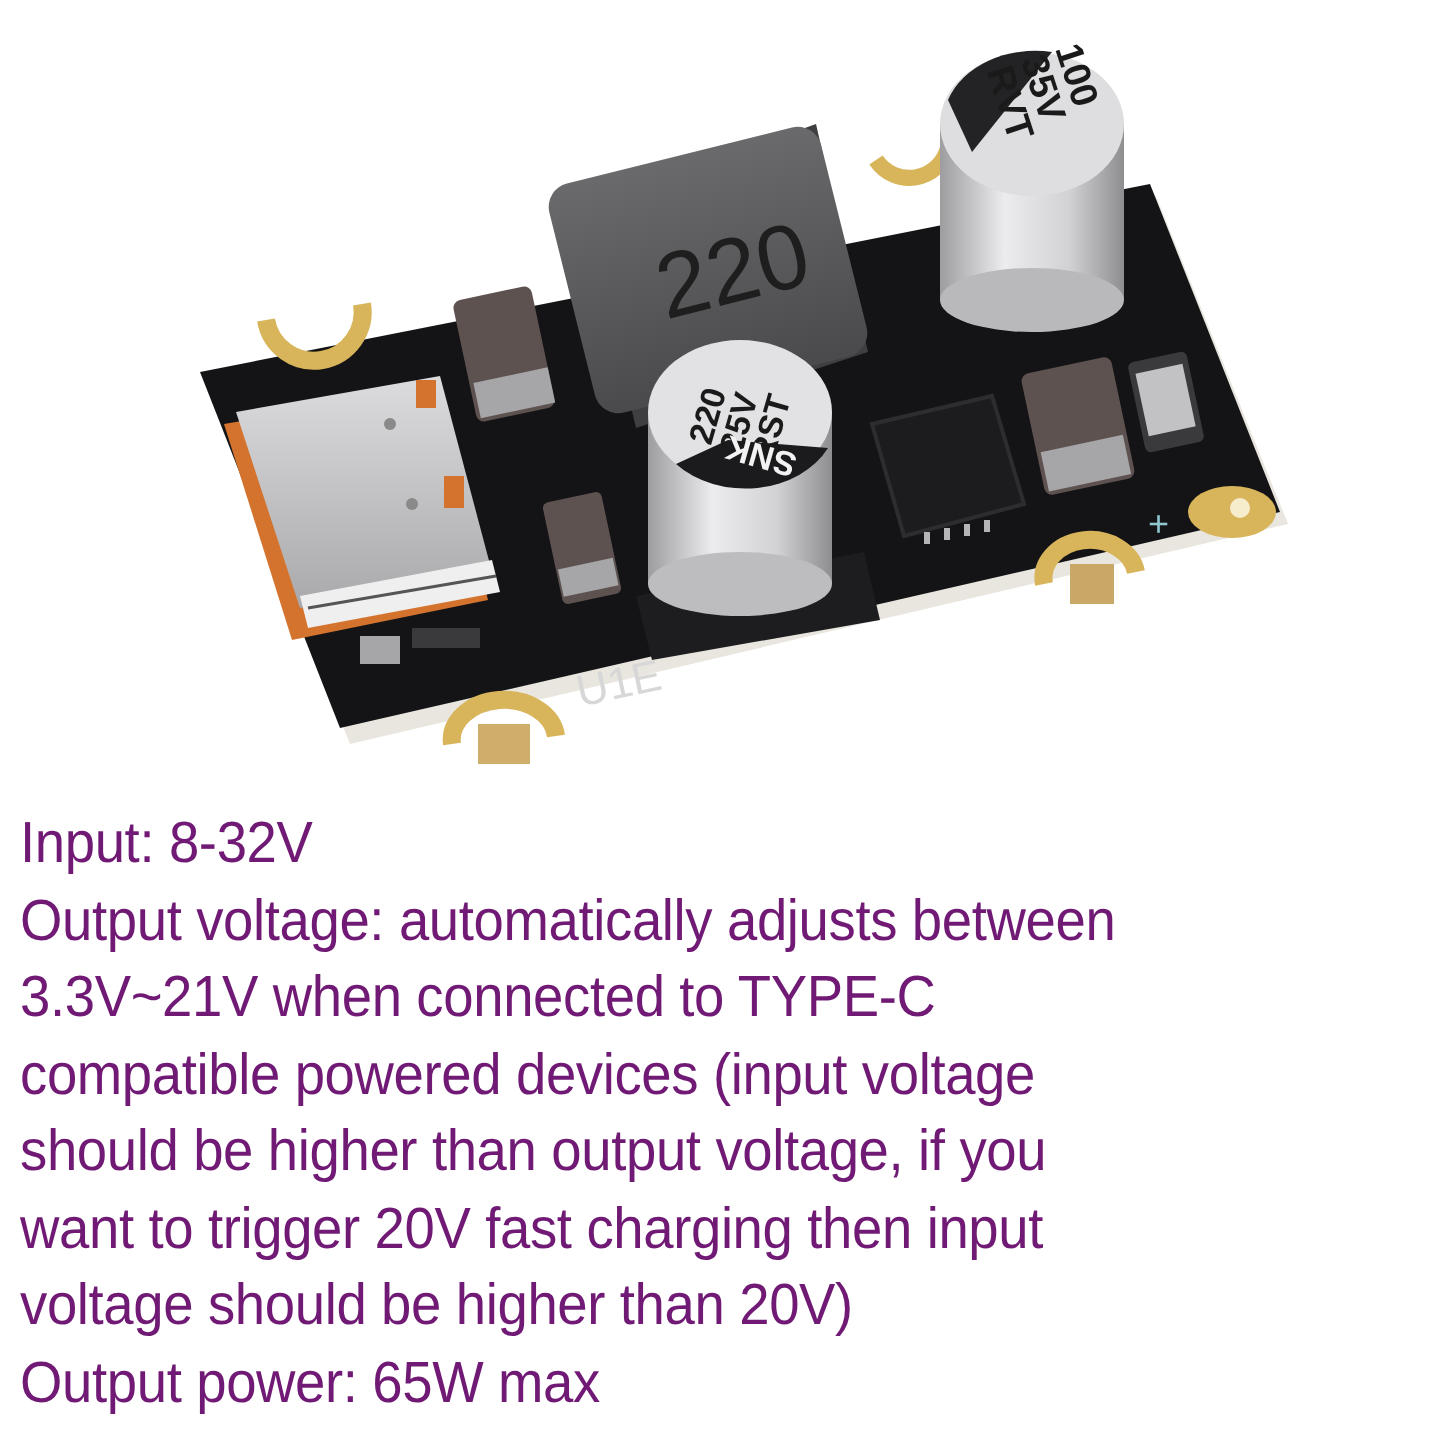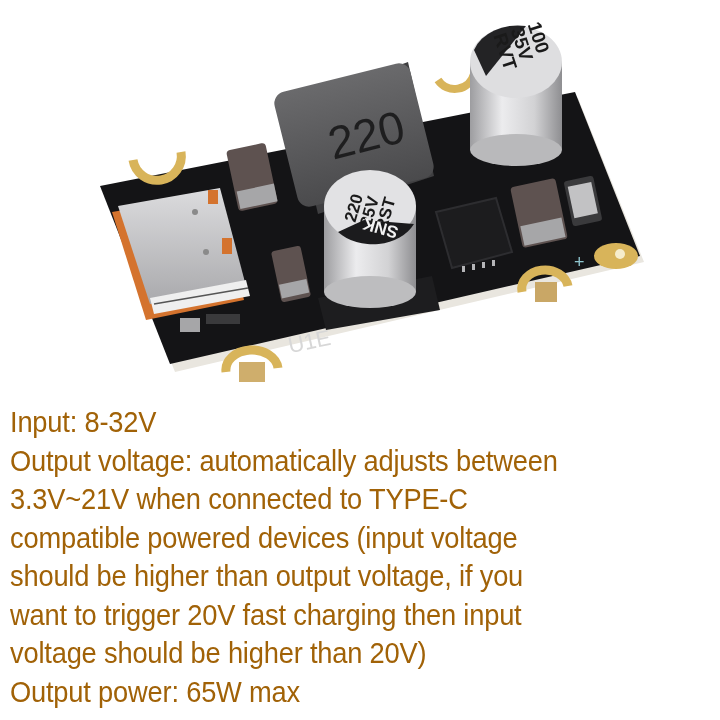--- a/index.html
+++ b/index.html
@@ -1,19 +1,19 @@
 <!DOCTYPE html>
 <html><head>
 <meta charset="utf-8">
 <style>
   html, body { margin: 0; padding: 0; background: #ffffff; }
   body { width: 720px; height: 720px; overflow: hidden; position: relative; font-family: "Liberation Sans", "DejaVu Sans", sans-serif; }
   .photo { position: absolute; left: 0; top: 0; width: 720px; height: 405px; }
   .photo svg { width: 720px; height: 405px; display: block; }
-  .specs { position: absolute; left: 10px; top: 403px; width: 705px; color: #a16207; font-size: 29px; line-height: 38.5px; letter-spacing: -0.2px; }
+  .specs { position: absolute; left: 10px; top: 403px; width: 705px; color: #701a75; font-size: 29px; line-height: 38.5px; letter-spacing: -0.2px; }
   .specs p { margin: 0; white-space: nowrap; transform: scaleX(0.94); transform-origin: left center; }
 </style>
 </head>
 <body>
 
 <div class="photo">
   <svg viewBox="0 0 720 405" xmlns="http://www.w3.org/2000/svg">
     <defs>
       <linearGradient id="capg" x1="0" x2="1" y1="0" y2="0">
         <stop offset="0" stop-color="#9d9da0"></stop>

